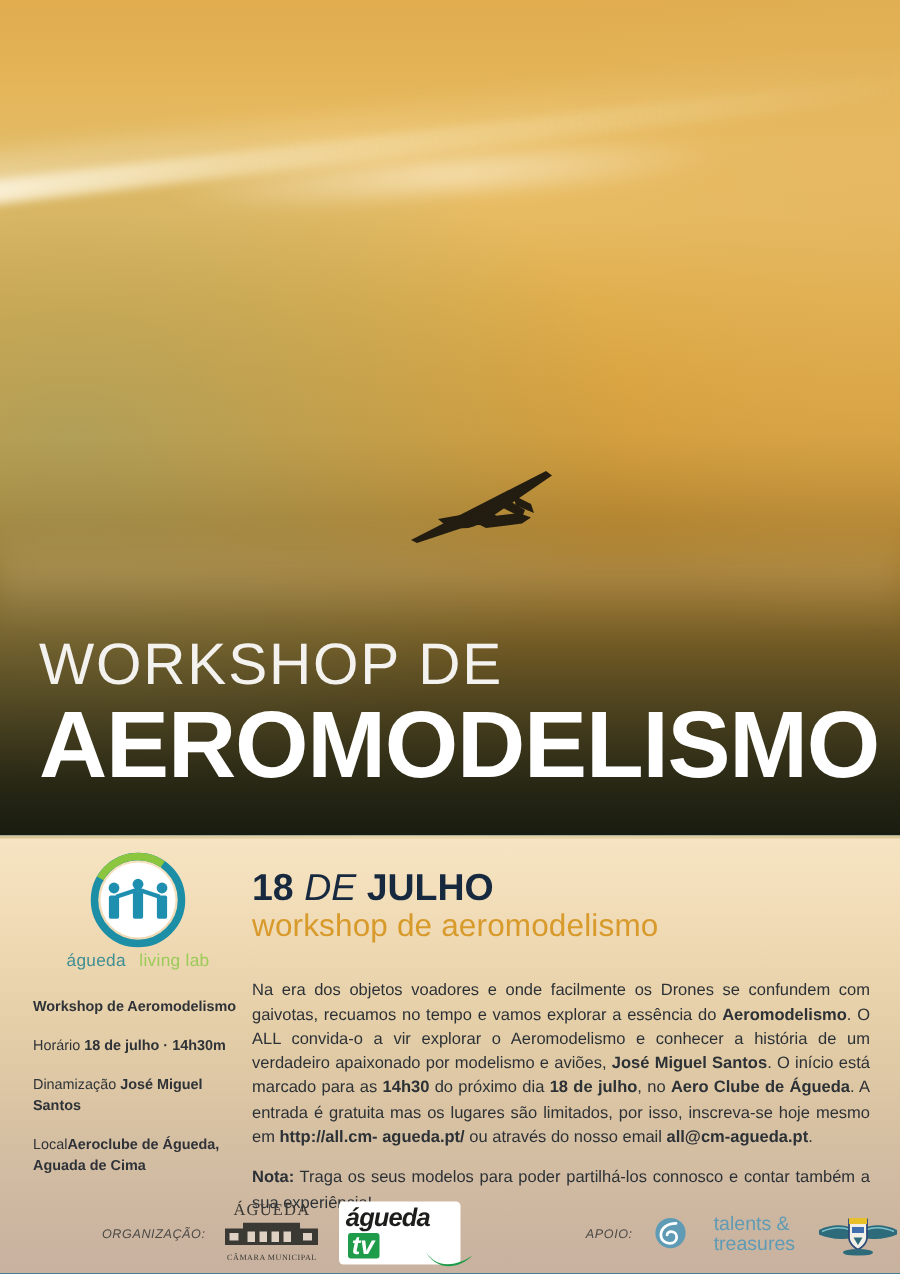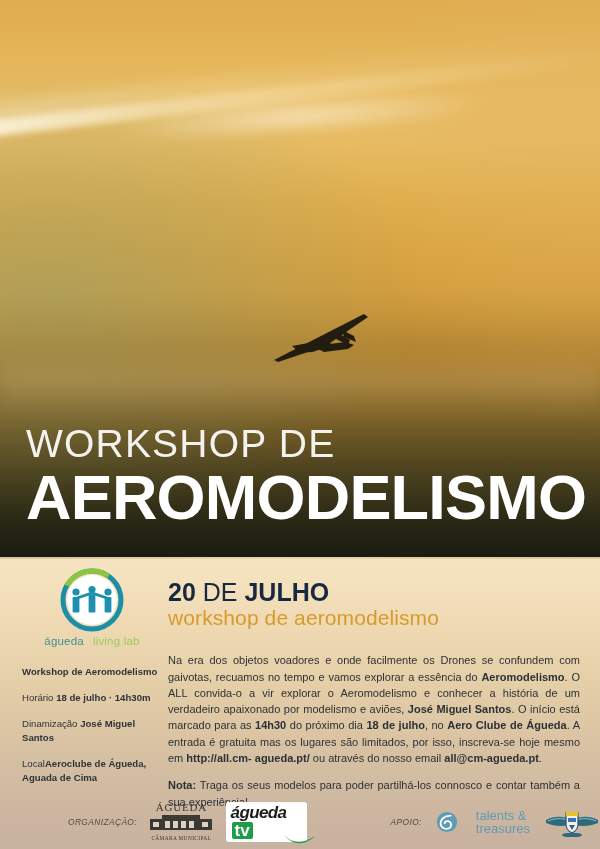--- a/index.html
+++ b/index.html
@@ -128,21 +128,21 @@
   .meta-row b { font-weight:bold; }
   .meta-row.title { font-weight:bold; }
 
   
   .right-col { position:absolute; left:168px; top:22px; width:412px; }
 
   .date-line {
     font-size:25px; color:#16293f; line-height:1.05; letter-spacing:0px;
   }
   .date-line .d-num { font-weight:bold; }
-  .date-line .d-de { font-weight:300; }
+  .date-line .d-de { font-weight:300;font-style:italic; }
   .date-line .d-mon { font-weight:bold; }
 
   .sub-line {
     font-size:21px; color:#d89a2b; font-weight:400;
     line-height:1.15; margin-top:1px; letter-spacing:.1px;
   }
 
   .body-copy {
     margin-top:22px;
     font-size:11px; line-height:1.48;
@@ -180,21 +180,21 @@
     position:relative; display:inline-block;
     background:#ffffff; border-radius:3px; padding:2px 4px 2px 5px;
   }
   .atv-txt {
     font-size:17px; font-weight:bold; font-style:italic;
     color:#1d1d1b; letter-spacing:-.6px; line-height:1;
     font-family:"Liberation Sans", sans-serif;
   }
   .atv-tv {
     display:inline-block; background:#1f9c4a; color:#ffffff;
-    font-weight:bold; font-size:17px;
+    font-weight:bold; font-style:italic; font-size:17px;
     padding:0 3px; border-radius:2px; margin-left:1px; line-height:1;
   }
   .atv-swoosh {
     position:absolute; right:-9px; bottom:-5px; width:34px; height:16px;
   }
 
   
   .tt { display:flex; align-items:center; gap:7px; }
   .tt-mark { width:22px; height:22px; }
   .tt-txt {
@@ -278,21 +278,21 @@
         <div class="meta-row">
           <span>Local</span><b>Aeroclube de Águeda,</b><br>
           <b>Aguada de Cima</b>
         </div>
       </div>
     </div>
 
     <div class="right-col">
 
       <div class="date-line">
-        <span class="d-num">20</span>
+        <span class="d-num">18</span>
         <span class="d-de">DE</span>
         <span class="d-mon">JULHO</span>
       </div>
 
       <div class="sub-line">workshop de aeromodelismo</div>
 
       <div class="body-copy">
         <p><span>Na era dos objetos voadores e onde facilmente os Drones se confundem com gaivotas, recuamos no tempo e vamos explorar a essência do </span><b>Aeromodelismo</b><span>. O ALL convida-o a vir explorar o Aeromodelismo e conhecer a história de um verdadeiro apaixonado por modelismo e aviões, </span><b>José Miguel Santos</b><span>. O início está marcado para as </span><b>14h30</b><span> do próximo dia </span><b>18 de julho</b><span>, no </span><b>Aero Clube de Águeda</b><span>. A entrada é gratuita mas os lugares são limitados, por isso, inscreva-se hoje mesmo em </span><b>http://all.cm- agueda.pt/</b><span> ou através do nosso email </span><b>all@cm-agueda.pt</b><span>.</span></p>
 
         <p><b>Nota:</b><span> Traga os seus modelos para poder partilhá-los connosco e contar também a sua experiência!</span></p>

